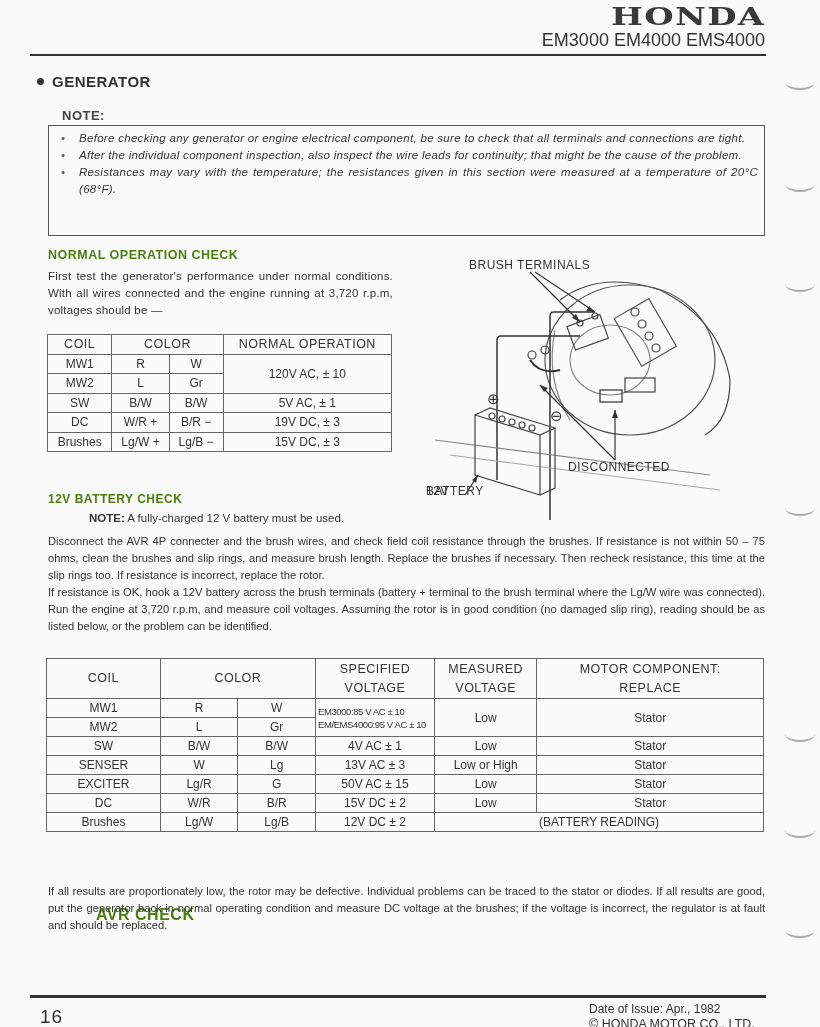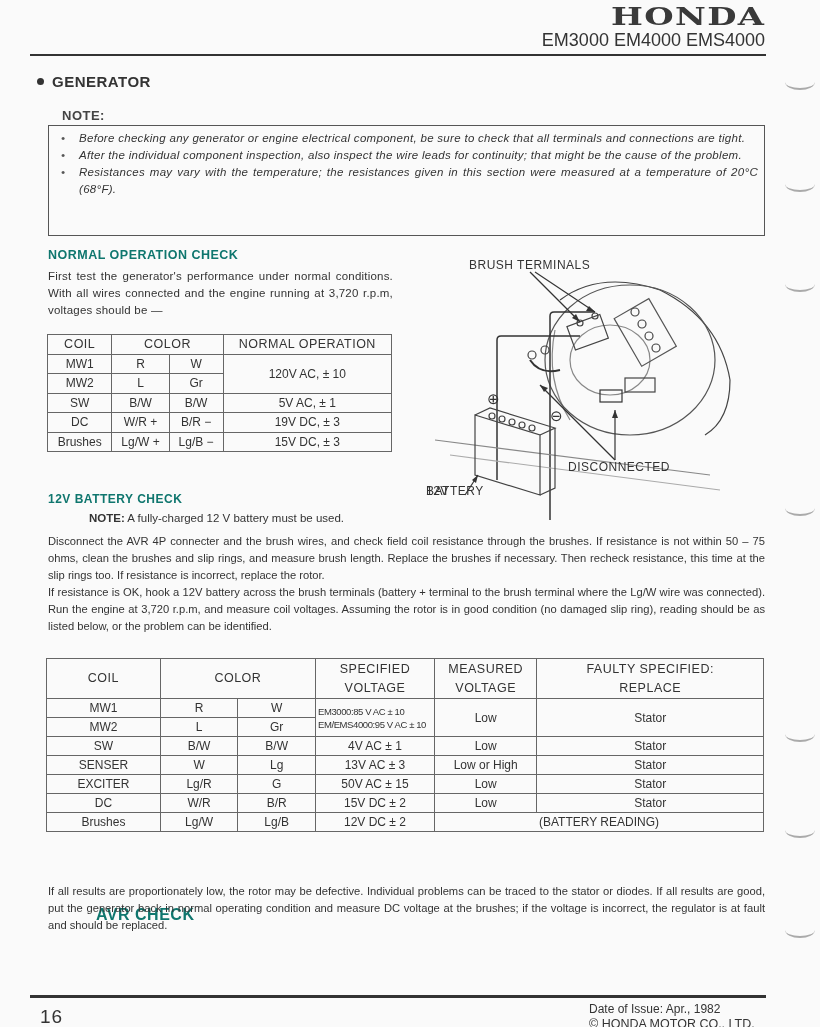--- a/index.html
+++ b/index.html
@@ -12,21 +12,21 @@
 
   .section-title { position: absolute; left: 37px; top: 73px; font-size: 15px; font-weight: bold; color: #333; letter-spacing: 0.5px; }
   .section-title .dot { display: inline-block; width: 7px; height: 7px; border-radius: 50%; background: #333; margin-right: 8px; vertical-align: middle; position: relative; top: -2px; }
 
   .note-label { position: absolute; left: 62px; top: 108px; font-size: 13px; font-weight: bold; color: #444; letter-spacing: 0.5px; }
   .note-box { position: absolute; left: 48px; top: 125px; width: 717px; height: 111px; border: 1px solid #555; padding: 4px 6px 0 12px; font-style: italic; }
   .note-box ul { list-style: none; }
   .note-box li { position: relative; padding-left: 18px; font-size: 11.5px; line-height: 17px; color: #333; text-align: justify; letter-spacing: 0.3px; }
   .note-box li::before { content: "•"; position: absolute; left: 0; top: 0; color: #555; }
 
-  .h-sub { position: absolute; font-size: 12.5px; font-weight: bold; color: #0f766e; letter-spacing: 0.5px; }
+  .h-sub { position: absolute; font-size: 12.5px; font-weight: bold; color: #4d7c0f; letter-spacing: 0.5px; }
   .para { position: absolute; font-size: 11.5px; line-height: 17px; color: #333; text-align: justify; }
 
   table.t1 { position: absolute; left: 47px; top: 334px; width: 345px; border-collapse: collapse; font-size: 12px; color: #333; }
   table.t1 td { border: 1px solid #666; text-align: center; height: 19.5px; padding: 0 2px; }
   table.t1 tr:first-child td { font-size: 12.5px; letter-spacing: 0.5px; }
 
   .diagram { position: absolute; left: 420px; top: 250px; width: 340px; height: 270px; }
   .diag-label { position: absolute; font-size: 12px; color: #333; letter-spacing: 0.5px; }
 
   table.t2 { position: absolute; left: 46px; top: 658px; width: 718px; border-collapse: collapse; font-size: 12px; color: #333; }
@@ -167,21 +167,21 @@
 <div class="para" style="left:48px; top:533px; width:717px; font-size:11.2px;">Disconnect the AVR 4P connecter and the brush wires, and check field coil resistance through the brushes. If resistance is not within 50 – 75 ohms, clean the brushes and slip rings, and measure brush length. Replace the brushes if necessary. Then recheck resistance, this time at the slip rings too. If resistance is incorrect, replace the rotor.</div>
 <div class="para" style="left:48px; top:584px; width:717px; font-size:11.2px;">If resistance is OK, hook a 12V battery across the brush terminals (battery + terminal to the brush terminal where the Lg/W wire was connected). Run the engine at 3,720 r.p.m, and measure coil voltages. Assuming the rotor is in good condition (no damaged slip ring), reading should be as listed below, or the problem can be identified.</div>
 
 <table class="t2">
   <tbody>
       <tr class="hdr">
     <td style="width:110px;">COIL</td>
     <td colspan="2">COLOR</td>
     <td style="width:115px;"><span>SPECIFIED</span><br><span>VOLTAGE</span></td>
     <td style="width:99px;"><span>MEASURED</span><br><span>VOLTAGE</span></td>
-    <td style="width:219px;"><span>FAULTY SPECIFIED:</span><br><span>REPLACE</span></td>
+    <td style="width:219px;"><span>MOTOR COMPONENT:</span><br><span>REPLACE</span></td>
   </tr>
   <tr>
     <td>MW1</td>
     <td style="width:75px;">R</td>
     <td style="width:75px;">W</td>
     <td rowspan="2" class="spec-small"><span>EM3000:85 V AC ± 10</span><br><span>EM/EMS4000:95 V AC ± 10</span></td>
     <td rowspan="2">Low</td>
     <td rowspan="2">Stator</td>
   </tr>
   <tr>

